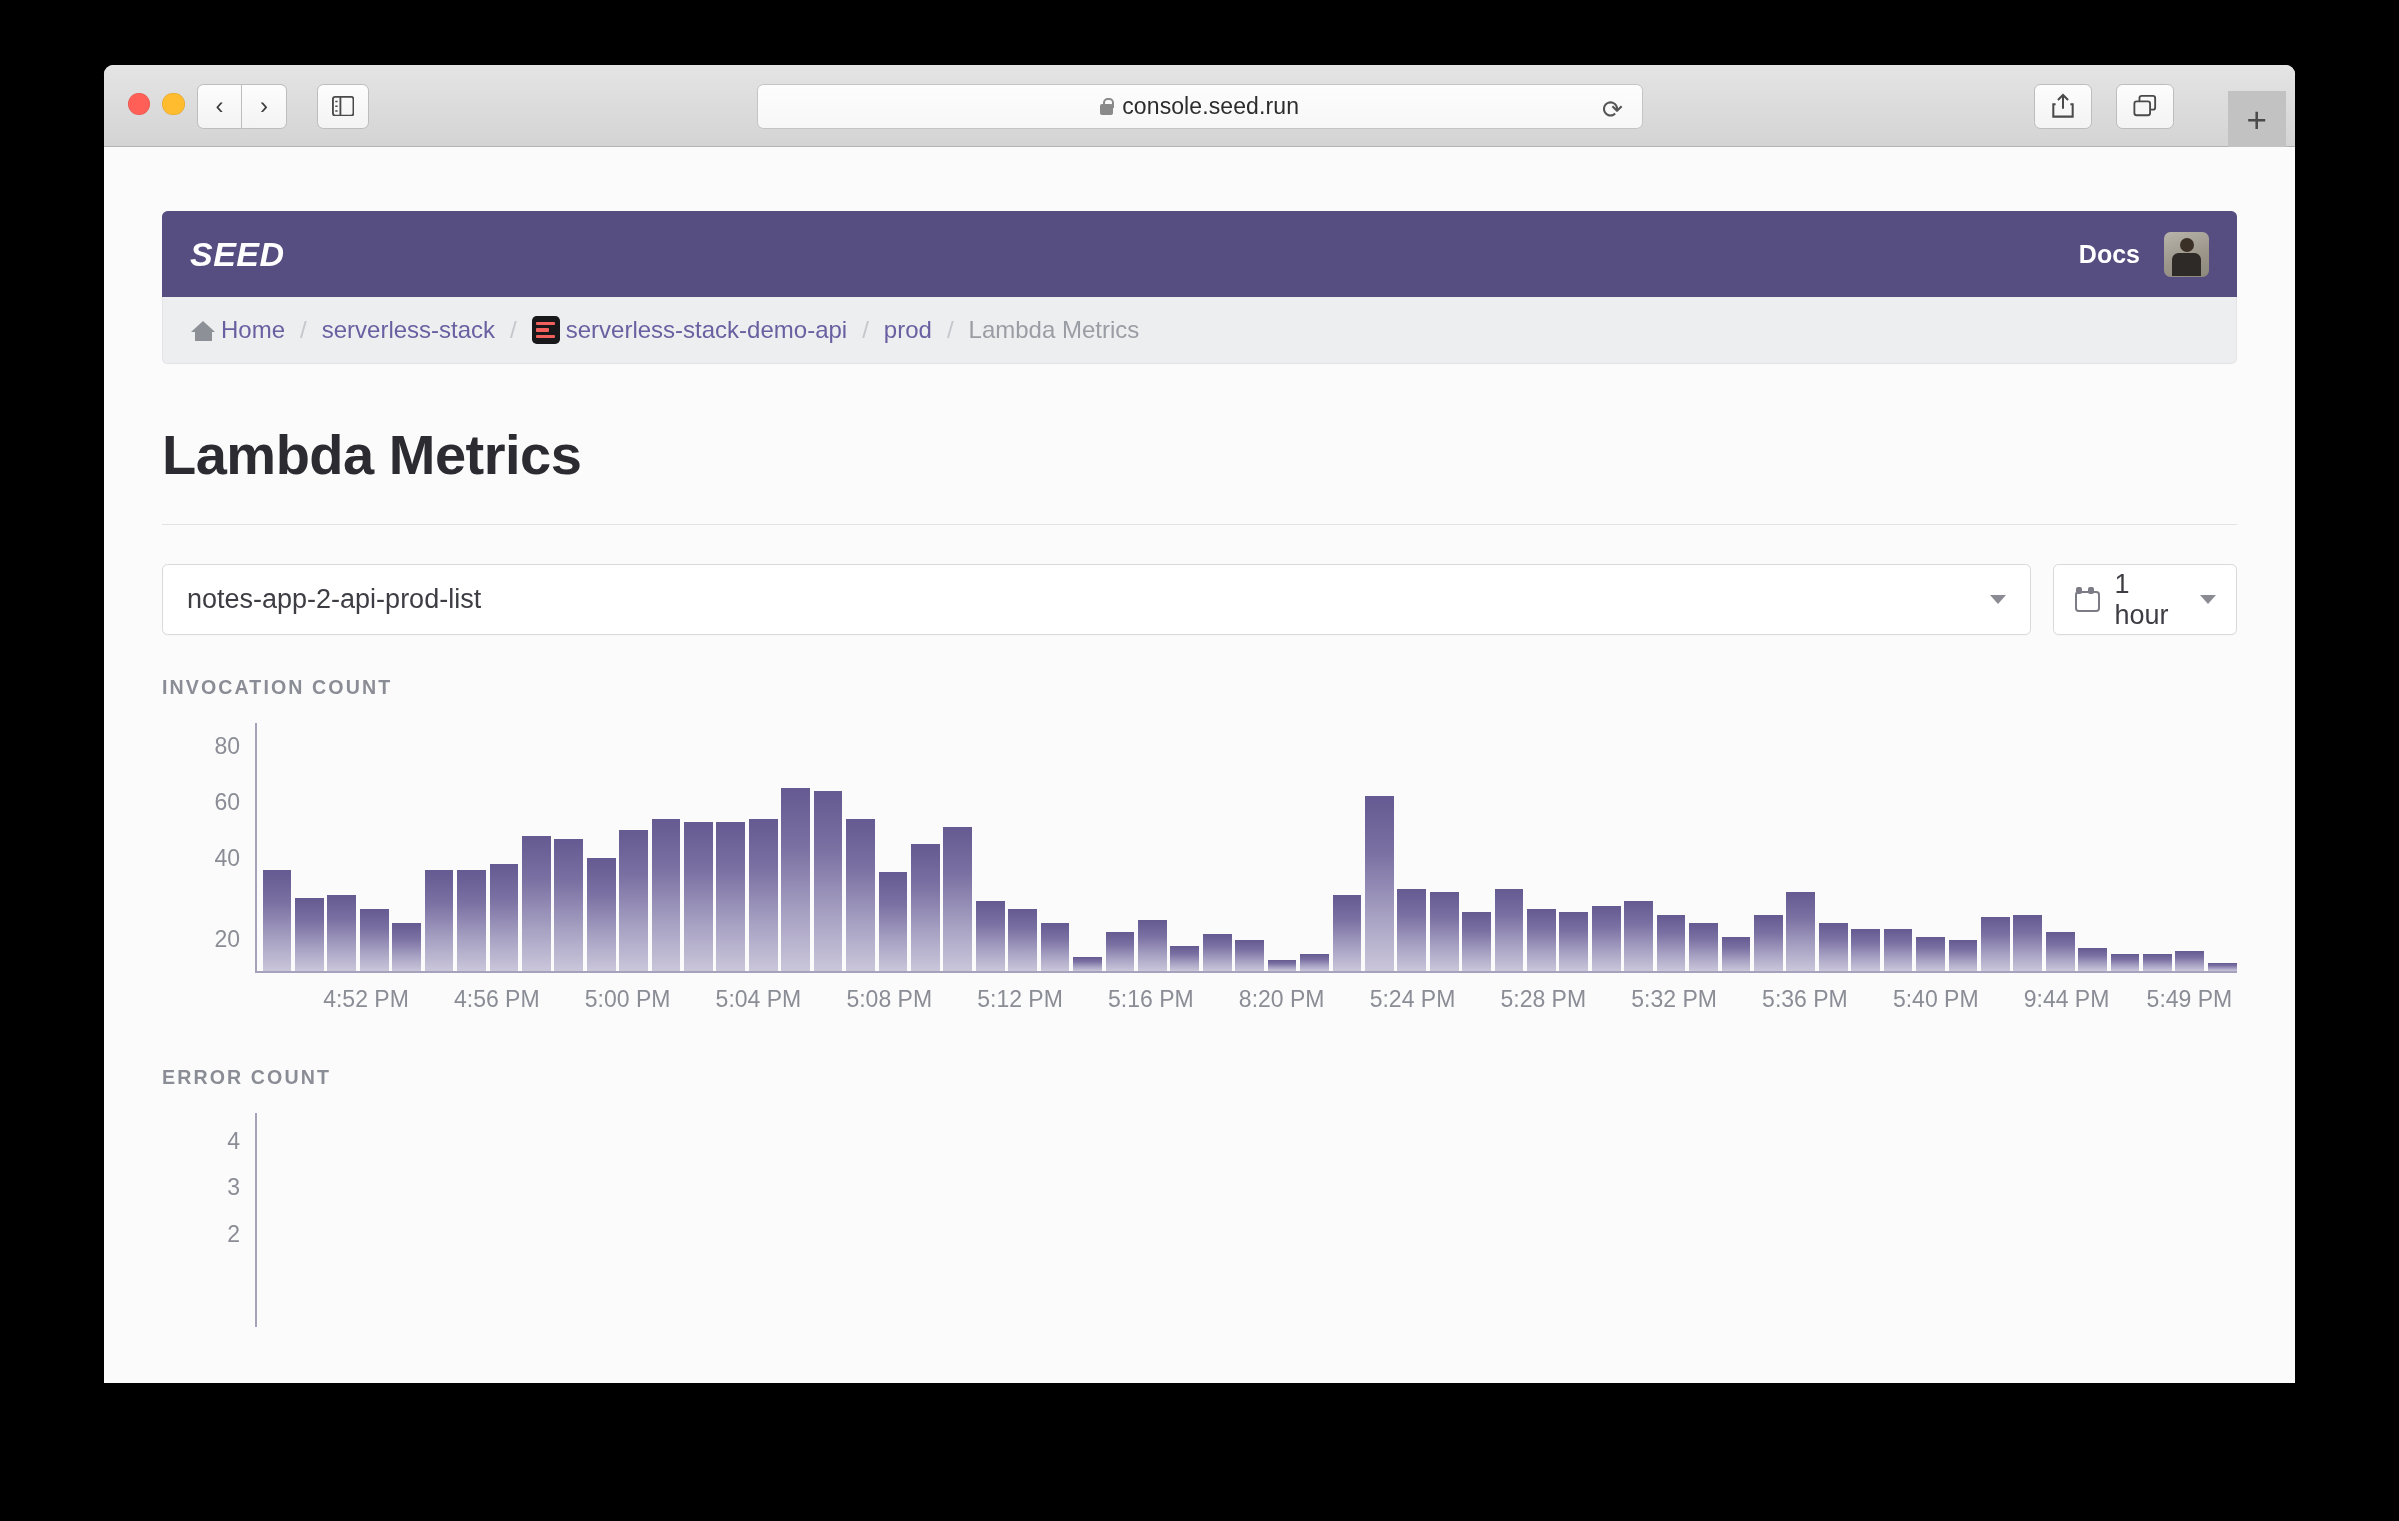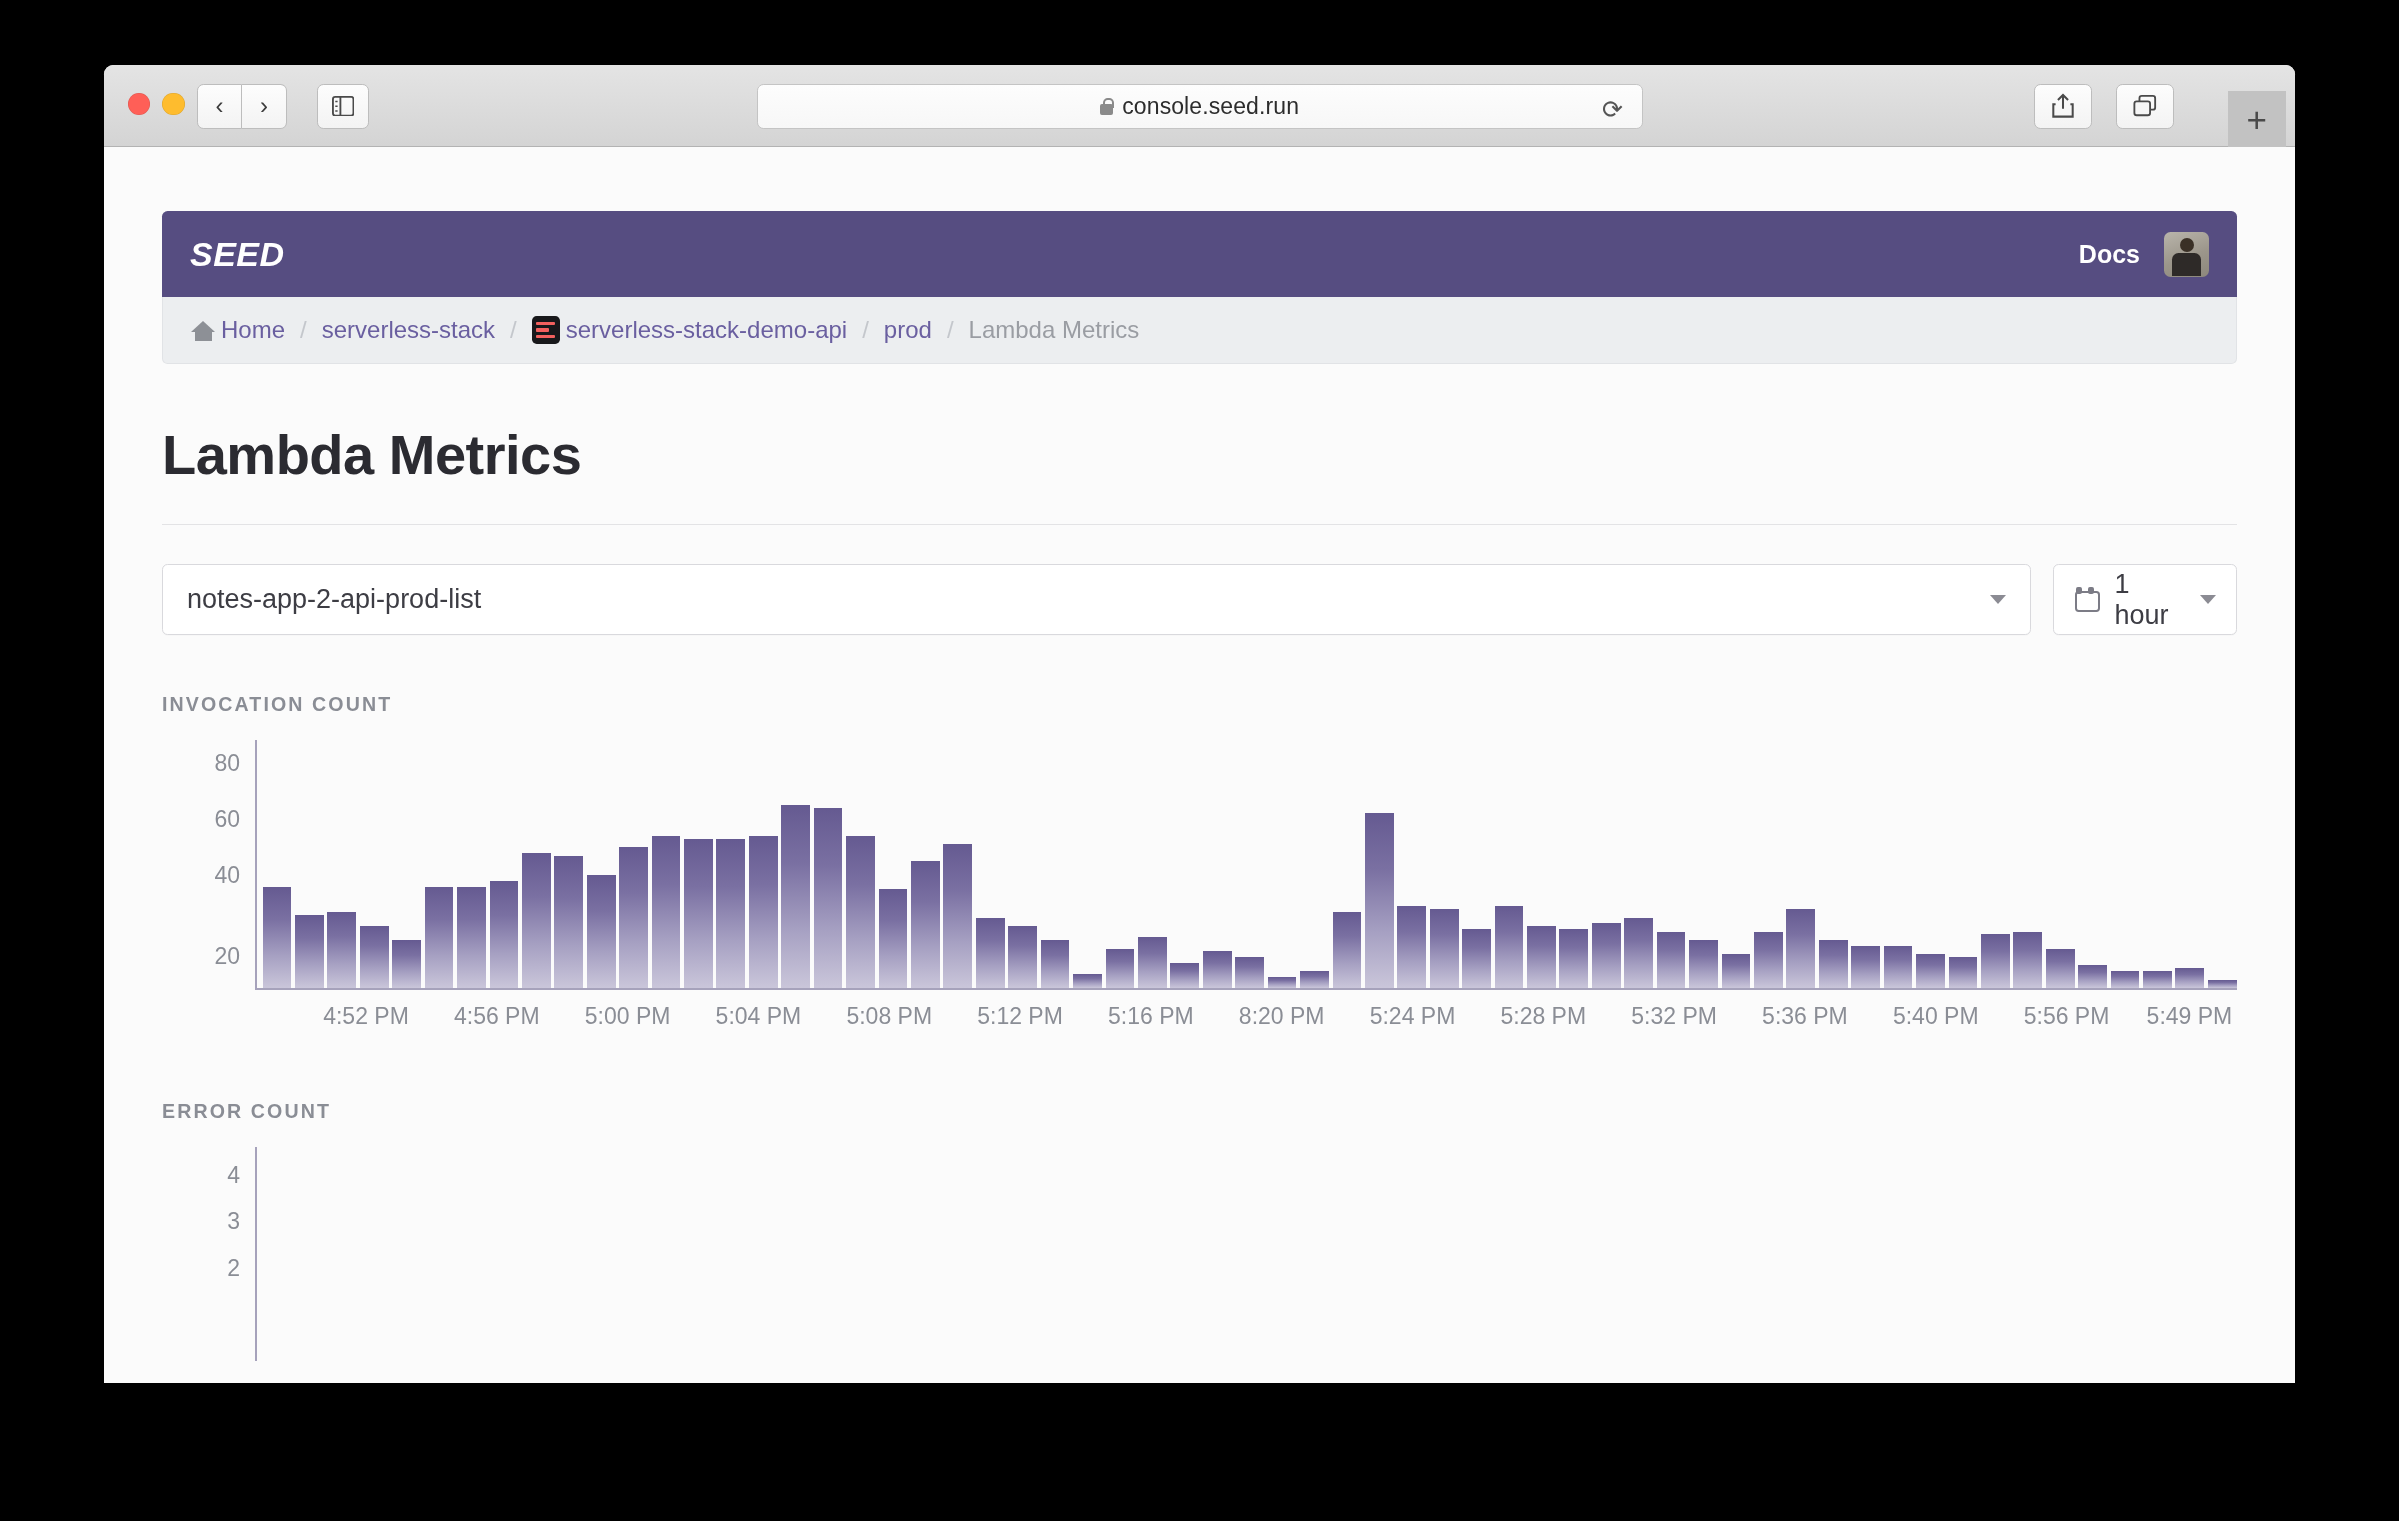--- a/index.html
+++ b/index.html
@@ -192,21 +192,21 @@
     border: 2.3px solid #7c7c86; border-radius: 3.7px;
   }
   .cal-icon::after {
     content: ""; position: absolute; left: 1.9px; top: 0; width: 5.6px; height: 6.5px;
     background: #7c7c86; border-radius: 1.9px;
     box-shadow: 12px 0 0 0 #7c7c86;
   }
   .range-label { font-size: 27px; color: #3d3d44; flex: 1; }
 
   .section-label {
-    margin-top: 58px;
+    margin-top: 41px;
     font-size: 19.6px; font-weight: bold; color: #8a8d95;
     letter-spacing: 2.1px;
   }
 
   
   .chart-wrap { position: relative; margin-top: 24px; }
   .chart {
     position: relative;
     height: 250px;
     margin-left: 93px;
@@ -423,21 +423,21 @@
             <div class="xtick" style="left: 25.4%;">5:04 PM</div>
             <div class="xtick" style="left: 32%;">5:08 PM</div>
             <div class="xtick" style="left: 38.6%;">5:12 PM</div>
             <div class="xtick" style="left: 45.2%;">5:16 PM</div>
             <div class="xtick" style="left: 51.8%;">8:20 PM</div>
             <div class="xtick" style="left: 58.4%;">5:24 PM</div>
             <div class="xtick" style="left: 65%;">5:28 PM</div>
             <div class="xtick" style="left: 71.6%;">5:32 PM</div>
             <div class="xtick" style="left: 78.2%;">5:36 PM</div>
             <div class="xtick" style="left: 84.8%;">5:40 PM</div>
-            <div class="xtick" style="left: 91.4%;">5:56 PM</div>
+            <div class="xtick" style="left: 91.4%;">9:44 PM</div>
             <div class="xtick" style="left: 97.6%;">5:49 PM</div>
           </div>
       </div>
 
       <div class="section-label">ERROR COUNT</div>
       <div class="chart-wrap">
         <div class="chart error-chart" id="error-chart-plot">
             <div class="ytick" style="top: 56.5217%;">2</div>
             <div class="ytick" style="top: 34.7826%;">3</div>
             <div class="ytick" style="top: 13.0435%;">4</div>

